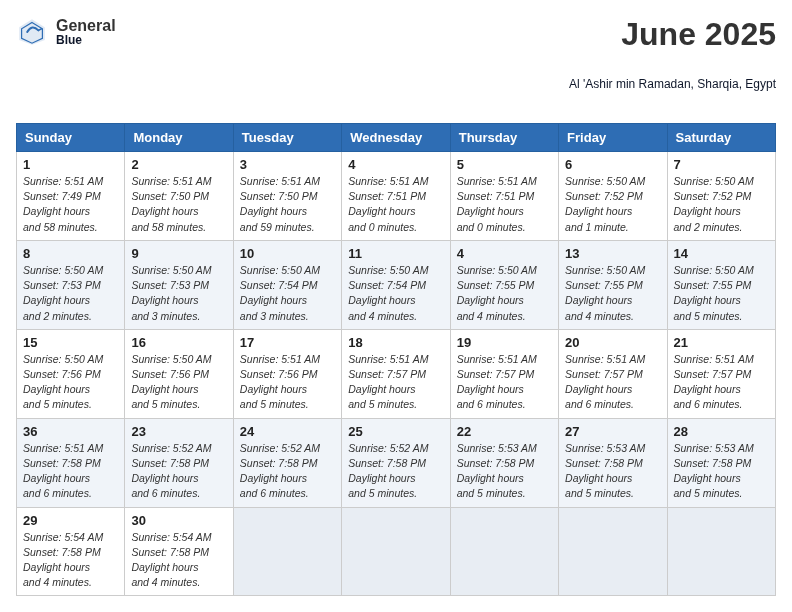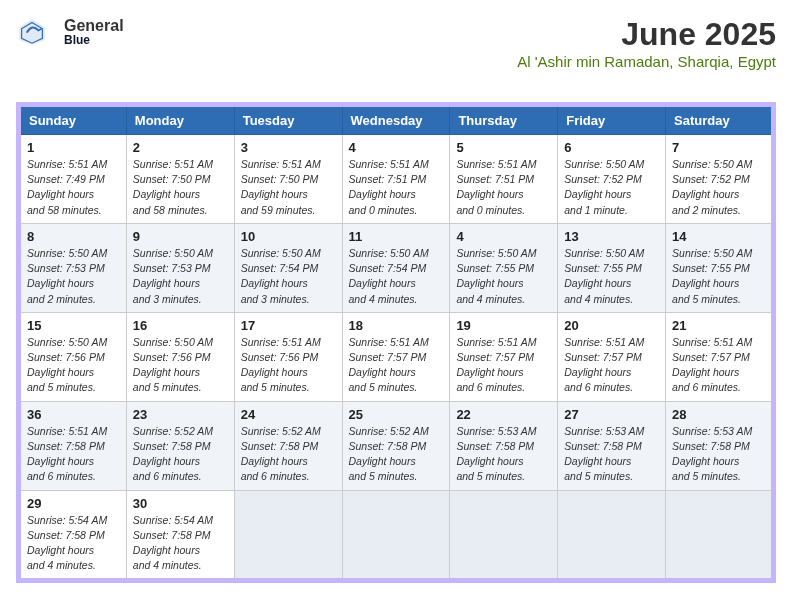--- a/index.html
+++ b/index.html
@@ -12,21 +12,21 @@
     }
     .header-area {
       display: flex;
       justify-content: space-between;
       align-items: flex-start;
       margin-bottom: 8px;
     }
     .logo {
       display: flex;
       align-items: center;
-      gap: 16px;
+      gap: 8px;
     }
     .logo-text {
       display: flex;
       flex-direction: column;
       line-height: 1.1;
     }
     .logo-general {
       font-size: 16px;
       font-weight: bold;
       color: #333;
@@ -42,27 +42,28 @@
     }
     .title-area {
       text-align: right;
     }
     .month-title {
       font-size: 32px;
       font-weight: bold;
       color: #333;
     }
     .location-title {
-      font-size: 15px;
-      color: #4d7c0f;
+      font-size: 12px;
+      color: #0f172a;
+      margin-top: 24px;
     }
     .calendar-table {
       width: 100%;
       border-collapse: collapse;
-      border: 5px solid #c4b5fd;
+      border: 1px solid #c4b5fd;
       margin-top: 32px;
     }
     .calendar-table th {
       background-color: #2e6db4;
       color: #fff;
       text-align: left;
       padding: 6px 8px;
       font-size: 13px;
       font-weight: bold;
       border: 1px solid #2560a0;

